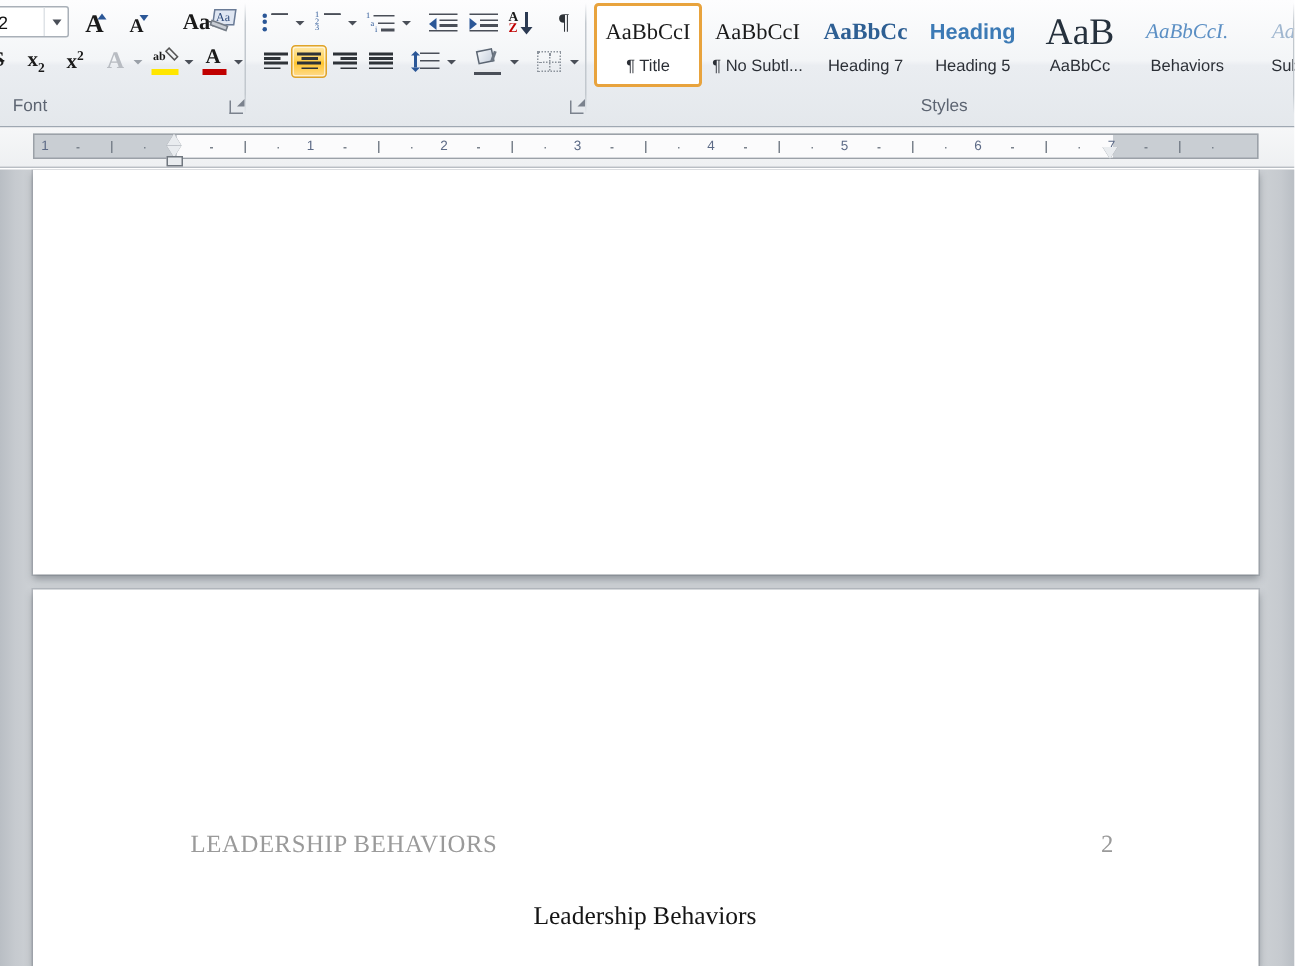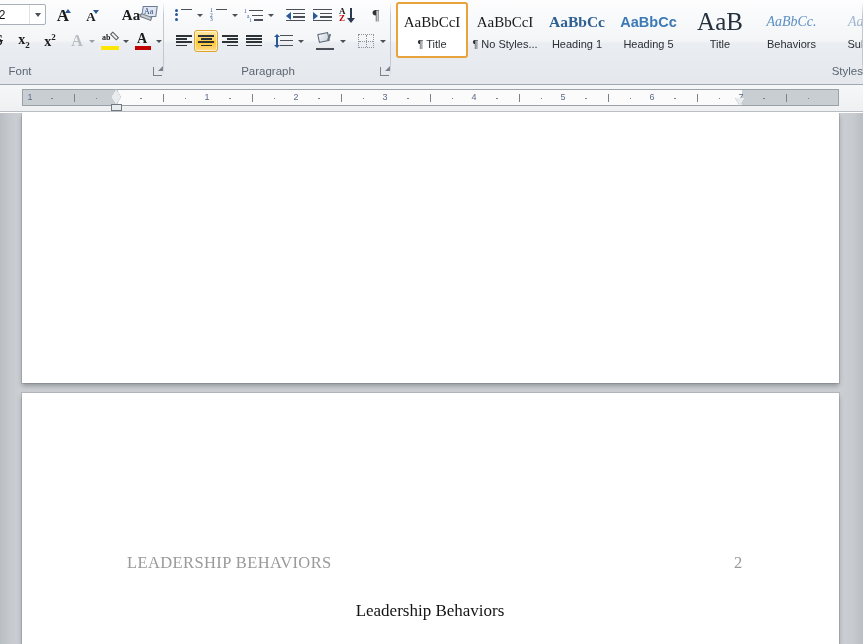--- a/index.html
+++ b/index.html
@@ -393,55 +393,54 @@
 
       <div class="rb-sep" style="left:390px;"></div>
 
       <div id="styles-gallery" style="position:absolute; left:396px; top:2px; height:56px;">
           <div style="position: absolute; top: 0px; left: 0px; width: 72px; height: 56px; display: flex; flex-direction: column; align-items: center; justify-content: center; border: 2px solid rgb(232, 163, 61); border-radius: 3px; background: rgb(255, 255, 255); box-shadow: rgb(255, 255, 255) 0px 0px 0px 1px inset;">
             <div style="font-family: &quot;Liberation Serif&quot;, serif; font-size: 15px; color: rgb(26, 26, 26); line-height: 28px; white-space: nowrap; overflow: hidden; width: 100%; text-align: center;">AaBbCcI</div>
             <div style="font-family: &quot;Liberation Sans&quot;, sans-serif; font-size: 11px; color: rgb(43, 47, 54); line-height: 16px; white-space: nowrap; overflow: hidden; width: 100%; text-align: center;">¶ Title</div>
           </div>
           <div style="position: absolute; top: 0px; left: 72px; width: 74px; height: 56px; display: flex; flex-direction: column; align-items: center; justify-content: center; border: 2px solid transparent;">
             <div style="font-family: &quot;Liberation Serif&quot;, serif; font-size: 15px; color: rgb(26, 26, 26); line-height: 28px; white-space: nowrap; overflow: hidden; width: 100%; text-align: center;">AaBbCcI</div>
-            <div style="font-family: &quot;Liberation Sans&quot;, sans-serif; font-size: 11px; color: rgb(43, 47, 54); line-height: 16px; white-space: nowrap; overflow: hidden; width: 100%; text-align: center;">¶ No Styles...</div>
+            <div style="font-family: &quot;Liberation Sans&quot;, sans-serif; font-size: 11px; color: rgb(43, 47, 54); line-height: 16px; white-space: nowrap; overflow: hidden; width: 100%; text-align: center;">¶ No Subtl...</div>
           </div>
           <div style="position: absolute; top: 0px; left: 146px; width: 70px; height: 56px; display: flex; flex-direction: column; align-items: center; justify-content: center; border: 2px solid transparent;">
             <div style="font-family: &quot;Liberation Serif&quot;, serif; font-size: 15.5px; font-weight: bold; color: rgb(46, 95, 147); line-height: 28px; white-space: nowrap; overflow: hidden; width: 100%; text-align: center;">AaBbCс</div>
-            <div style="font-family: &quot;Liberation Sans&quot;, sans-serif; font-size: 11px; color: rgb(43, 47, 54); line-height: 16px; white-space: nowrap; overflow: hidden; width: 100%; text-align: center;">Heading 1</div>
+            <div style="font-family: &quot;Liberation Sans&quot;, sans-serif; font-size: 11px; color: rgb(43, 47, 54); line-height: 16px; white-space: nowrap; overflow: hidden; width: 100%; text-align: center;">Heading 7</div>
           </div>
           <div style="position: absolute; top: 0px; left: 216px; width: 73px; height: 56px; display: flex; flex-direction: column; align-items: center; justify-content: center; border: 2px solid transparent;">
-            <div style="font-family: &quot;Liberation Sans&quot;, sans-serif; font-size: 14.5px; font-weight: bold; color: rgb(60, 122, 181); line-height: 28px; white-space: nowrap; overflow: hidden; width: 100%; text-align: center;">AaBbCc</div>
+            <div style="font-family: &quot;Liberation Sans&quot;, sans-serif; font-size: 14.5px; font-weight: bold; color: rgb(60, 122, 181); line-height: 28px; white-space: nowrap; overflow: hidden; width: 100%; text-align: center;">Heading</div>
             <div style="font-family: &quot;Liberation Sans&quot;, sans-serif; font-size: 11px; color: rgb(43, 47, 54); line-height: 16px; white-space: nowrap; overflow: hidden; width: 100%; text-align: center;">Heading 5</div>
           </div>
           <div style="position: absolute; top: 0px; left: 289px; width: 70px; height: 56px; display: flex; flex-direction: column; align-items: center; justify-content: center; border: 2px solid transparent;">
             <div style="font-family: &quot;Liberation Serif&quot;, serif; font-size: 25px; color: rgb(38, 49, 61); line-height: 28px; white-space: nowrap; overflow: hidden; width: 100%; text-align: center;">AaB</div>
-            <div style="font-family: &quot;Liberation Sans&quot;, sans-serif; font-size: 11px; color: rgb(43, 47, 54); line-height: 16px; white-space: nowrap; overflow: hidden; width: 100%; text-align: center;">Title</div>
+            <div style="font-family: &quot;Liberation Sans&quot;, sans-serif; font-size: 11px; color: rgb(43, 47, 54); line-height: 16px; white-space: nowrap; overflow: hidden; width: 100%; text-align: center;">AaBbCc</div>
           </div>
           <div style="position: absolute; top: 0px; left: 359px; width: 73px; height: 56px; display: flex; flex-direction: column; align-items: center; justify-content: center; border: 2px solid transparent;">
-            <div style="font-family: &quot;Liberation Serif&quot;, serif; font-size: 14px; font-style: italic; color: rgb(91, 143, 196); line-height: 28px; white-space: nowrap; overflow: hidden; width: 100%; text-align: center;">AaBbCc.</div>
+            <div style="font-family: &quot;Liberation Serif&quot;, serif; font-size: 14px; font-style: italic; color: rgb(91, 143, 196); line-height: 28px; white-space: nowrap; overflow: hidden; width: 100%; text-align: center;">AaBbCcI.</div>
             <div style="font-family: &quot;Liberation Sans&quot;, sans-serif; font-size: 11px; color: rgb(43, 47, 54); line-height: 16px; white-space: nowrap; overflow: hidden; width: 100%; text-align: center;">Behaviors</div>
           </div>
           <div style="position: absolute; top: 0px; left: 432px; width: 64px; height: 56px; display: flex; flex-direction: column; align-items: center; justify-content: center; border: 2px solid transparent;">
             <div style="font-family: &quot;Liberation Serif&quot;, serif; font-size: 14px; font-style: italic; color: rgb(159, 182, 207); line-height: 28px; white-space: nowrap; overflow: hidden; width: 100%; text-align: center;">AaB</div>
             <div style="font-family: &quot;Liberation Sans&quot;, sans-serif; font-size: 11px; color: rgb(43, 47, 54); line-height: 16px; white-space: nowrap; overflow: hidden; width: 100%; text-align: center;">Subtl</div>
           </div>
         </div>
 
       <div class="rb-sep" style="left:862px;"></div>
     </div>
 
     <div class="grp-label-row">
       <div class="grp-label" style="left:-120px; width:280px;">Font</div>
       <div class="grp-launcher" style="left:152px;"></div>
 
-      <div class="grp-label" style="left:168px; width:200px;">Paragraph</div>
       <div class="grp-launcher" style="left:379px;"></div>
 
-      <div class="grp-label" style="left:396px; width:467px;text-align:right;">Styles</div>
+      <div class="grp-label" style="left:396px; width:467px;">Styles</div>
     </div>
   </div>
 
   <div class="ruler">
     <div class="ruler-track">
       <div class="ruler-white"></div>
       <div id="ruler-marks">
           <span class="rk-num" style="left: 7px;">1</span>
           <span class="rk-num" style="left: 184px;">1</span>
           <span class="rk-num" style="left: 273px;">2</span>

